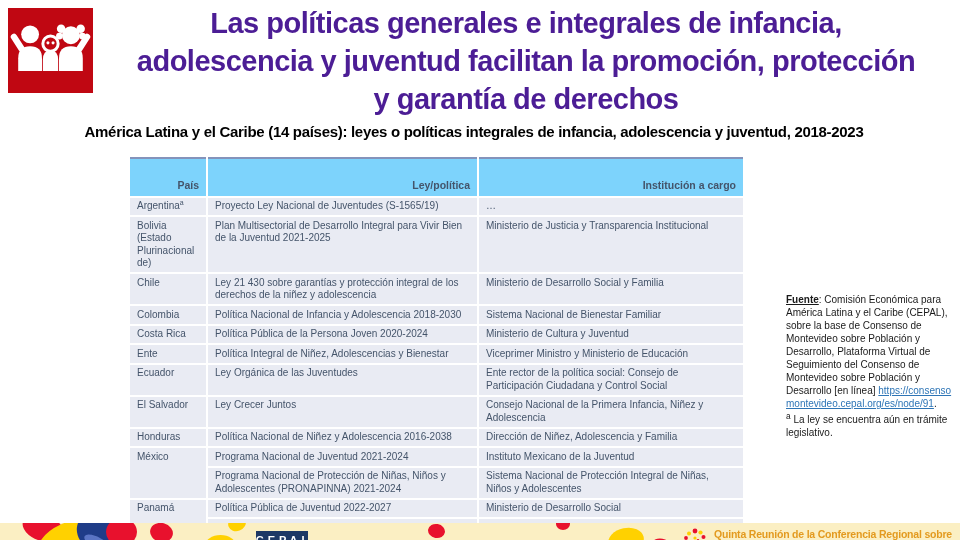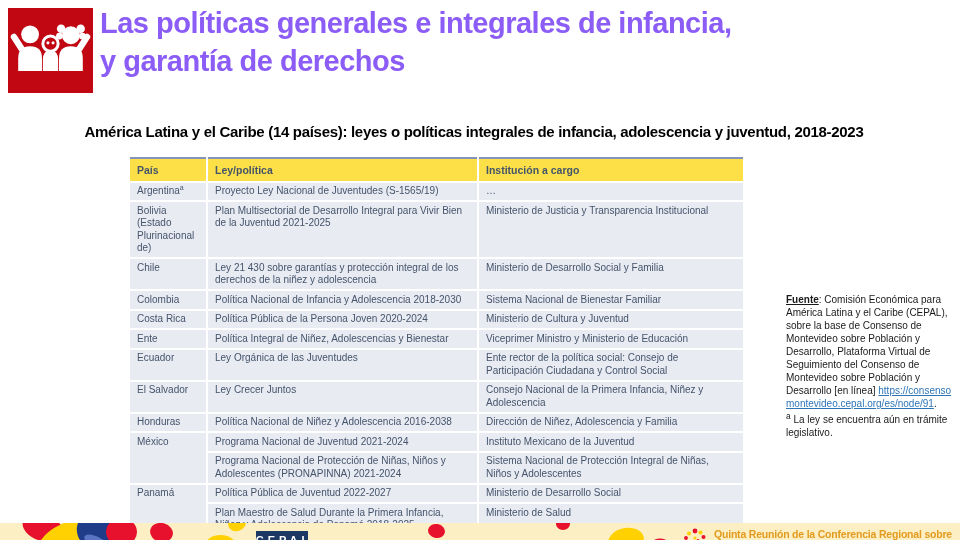--- a/index.html
+++ b/index.html
@@ -11,42 +11,42 @@
 
   
   .icon-box {
     position:absolute; left:8px; top:8px; width:85px; height:85px;
     background:#C00712;
   }
   .icon-box svg { width:100%; height:100%; display:block; }
 
   .title {
     position:absolute; left:100px; right:8px; top:4px;
-    text-align:left; color:#8b5cf6; font-weight:bold;
+    text-align:center; color:#4c1d95; font-weight:bold;
     font-size:29px; line-height:38px; letter-spacing:-0.5px;
   }
 
   .subtitle {
     position:absolute; left:20px; right:32px; top:123px;
     text-align:center; font-weight:bold; font-size:15px; color:#000;
     letter-spacing:-0.3px;
   }
 
   
   .table-wrap { position:absolute; left:130px; top:157px; width:613px; }
   table.policy {
     width:100%; border-collapse:collapse; table-layout:fixed;
     font-size:10px; line-height:12.5px; color:#44546A;
   }
   table.policy col.c1 { width:77px; }
   table.policy col.c2 { width:271px; }
   table.policy col.c3 { width:265px; }
   table.policy th {
-    background:#fde047; text-align:left; font-weight:bold;
-    padding:5px 7px 4px 7px;
+    background:#7dd3fc; text-align:right; font-weight:bold;
+    padding:20px 7px 4px 7px;
     border-top:2px solid #8493BB; border-bottom:2px solid #fff;
     border-right:2px solid #fff; font-size:10.5px;
   }
   table.policy th:last-child { border-right:none; }
   table.policy td {
     background:#E9EBF3; vertical-align:top;
     padding:2.5px 7px; border-bottom:2px solid #fff; border-right:2px solid #fff;
   }
   table.policy td:last-child { border-right:none; }
   table.policy tr:last-child td { border-bottom:1px solid #AAB3CC; }
@@ -102,20 +102,21 @@
       <circle cx="50" cy="42" r="9" fill="none" stroke="#ffffff" stroke-width="3.5"></circle>
       <circle cx="47" cy="41" r="1.8"></circle>
         <circle cx="53" cy="41" r="1.8"></circle>
       <path d="M41 74 V61 q0 -11 9 -11 q9 0 9 11 v13 z"></path>
     </g>
   </svg>
 </div>
 
 <div class="title">
   <div>Las políticas generales e integrales de infancia,</div>
+  <div>adolescencia y juventud facilitan la promoción, protección</div>
   <div>y garantía de derechos</div>
 </div>
 
 <div class="subtitle">América Latina y el Caribe (14 países): leyes o políticas integrales de infancia, adolescencia y juventud, 2018-2023</div>
 
 <div class="table-wrap">
   <table class="policy">
     <colgroup>
         <col class="c1">
         <col class="c2">

